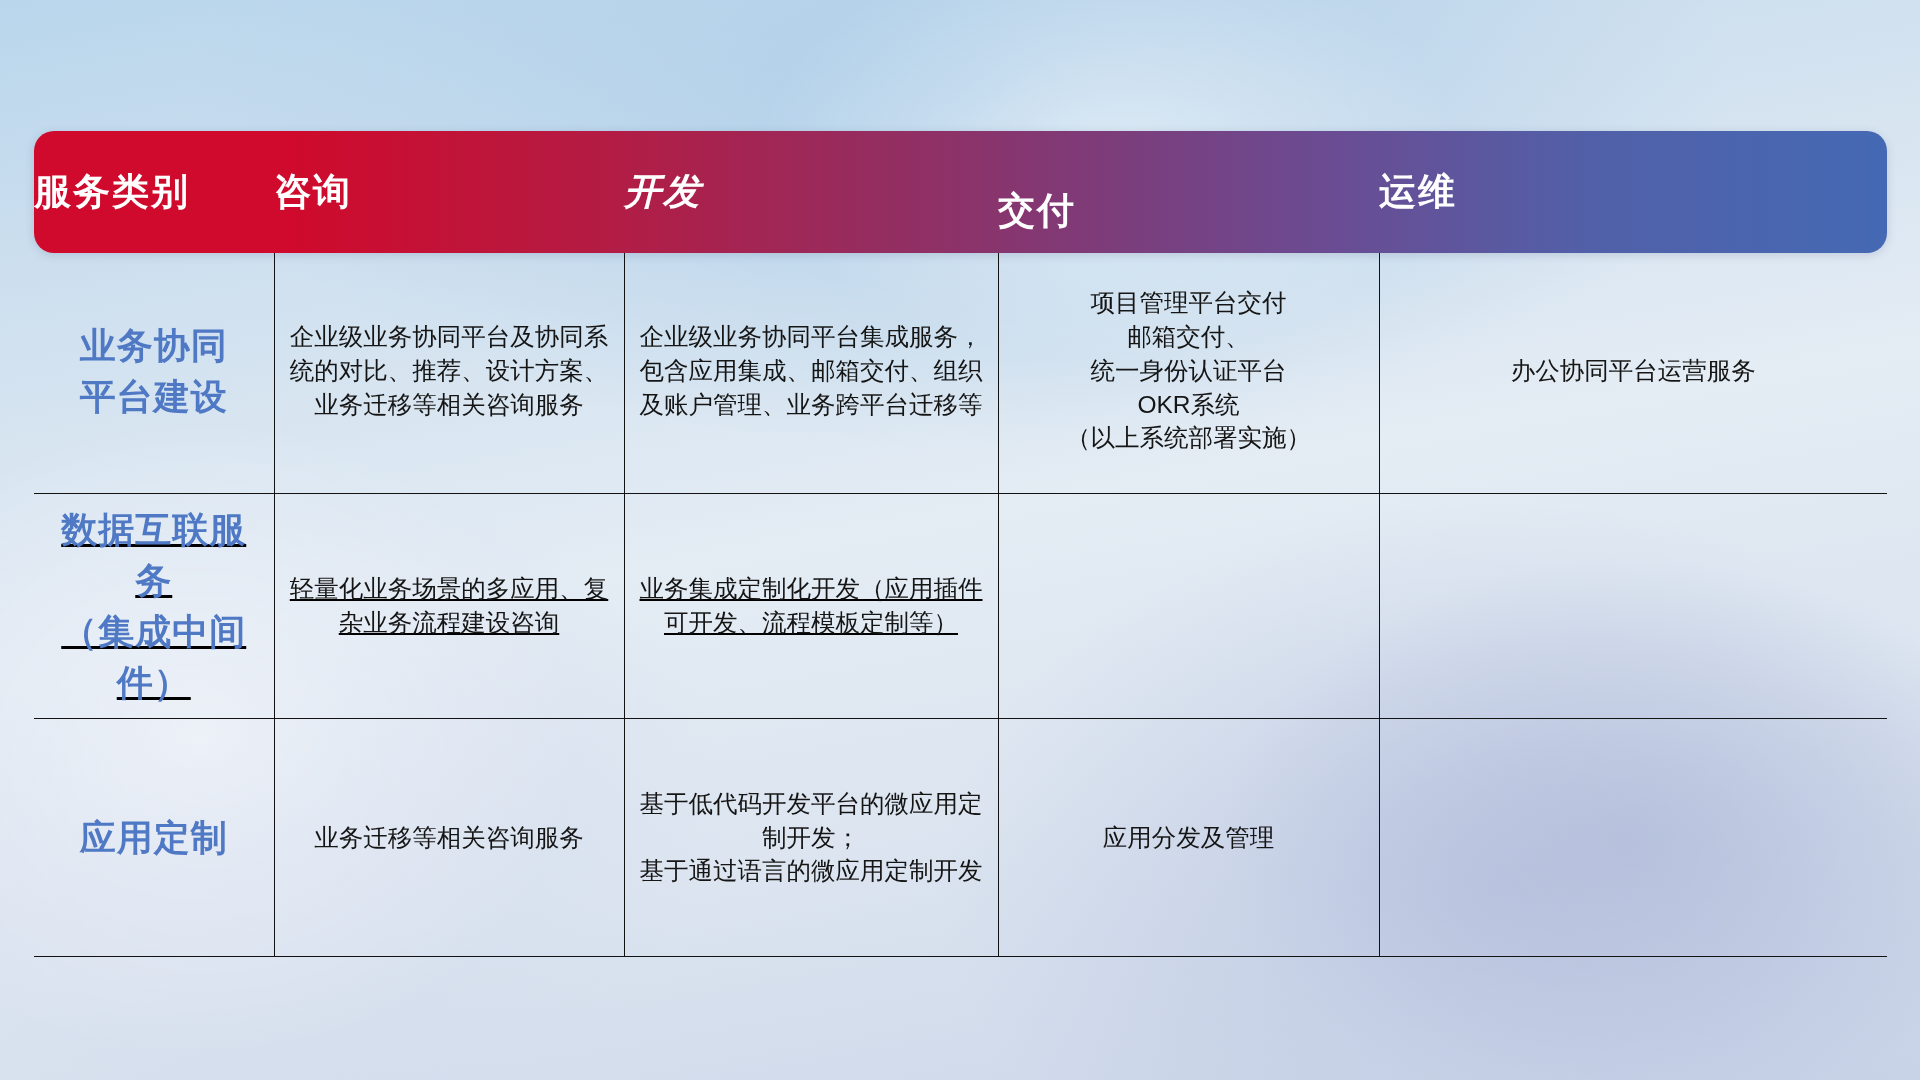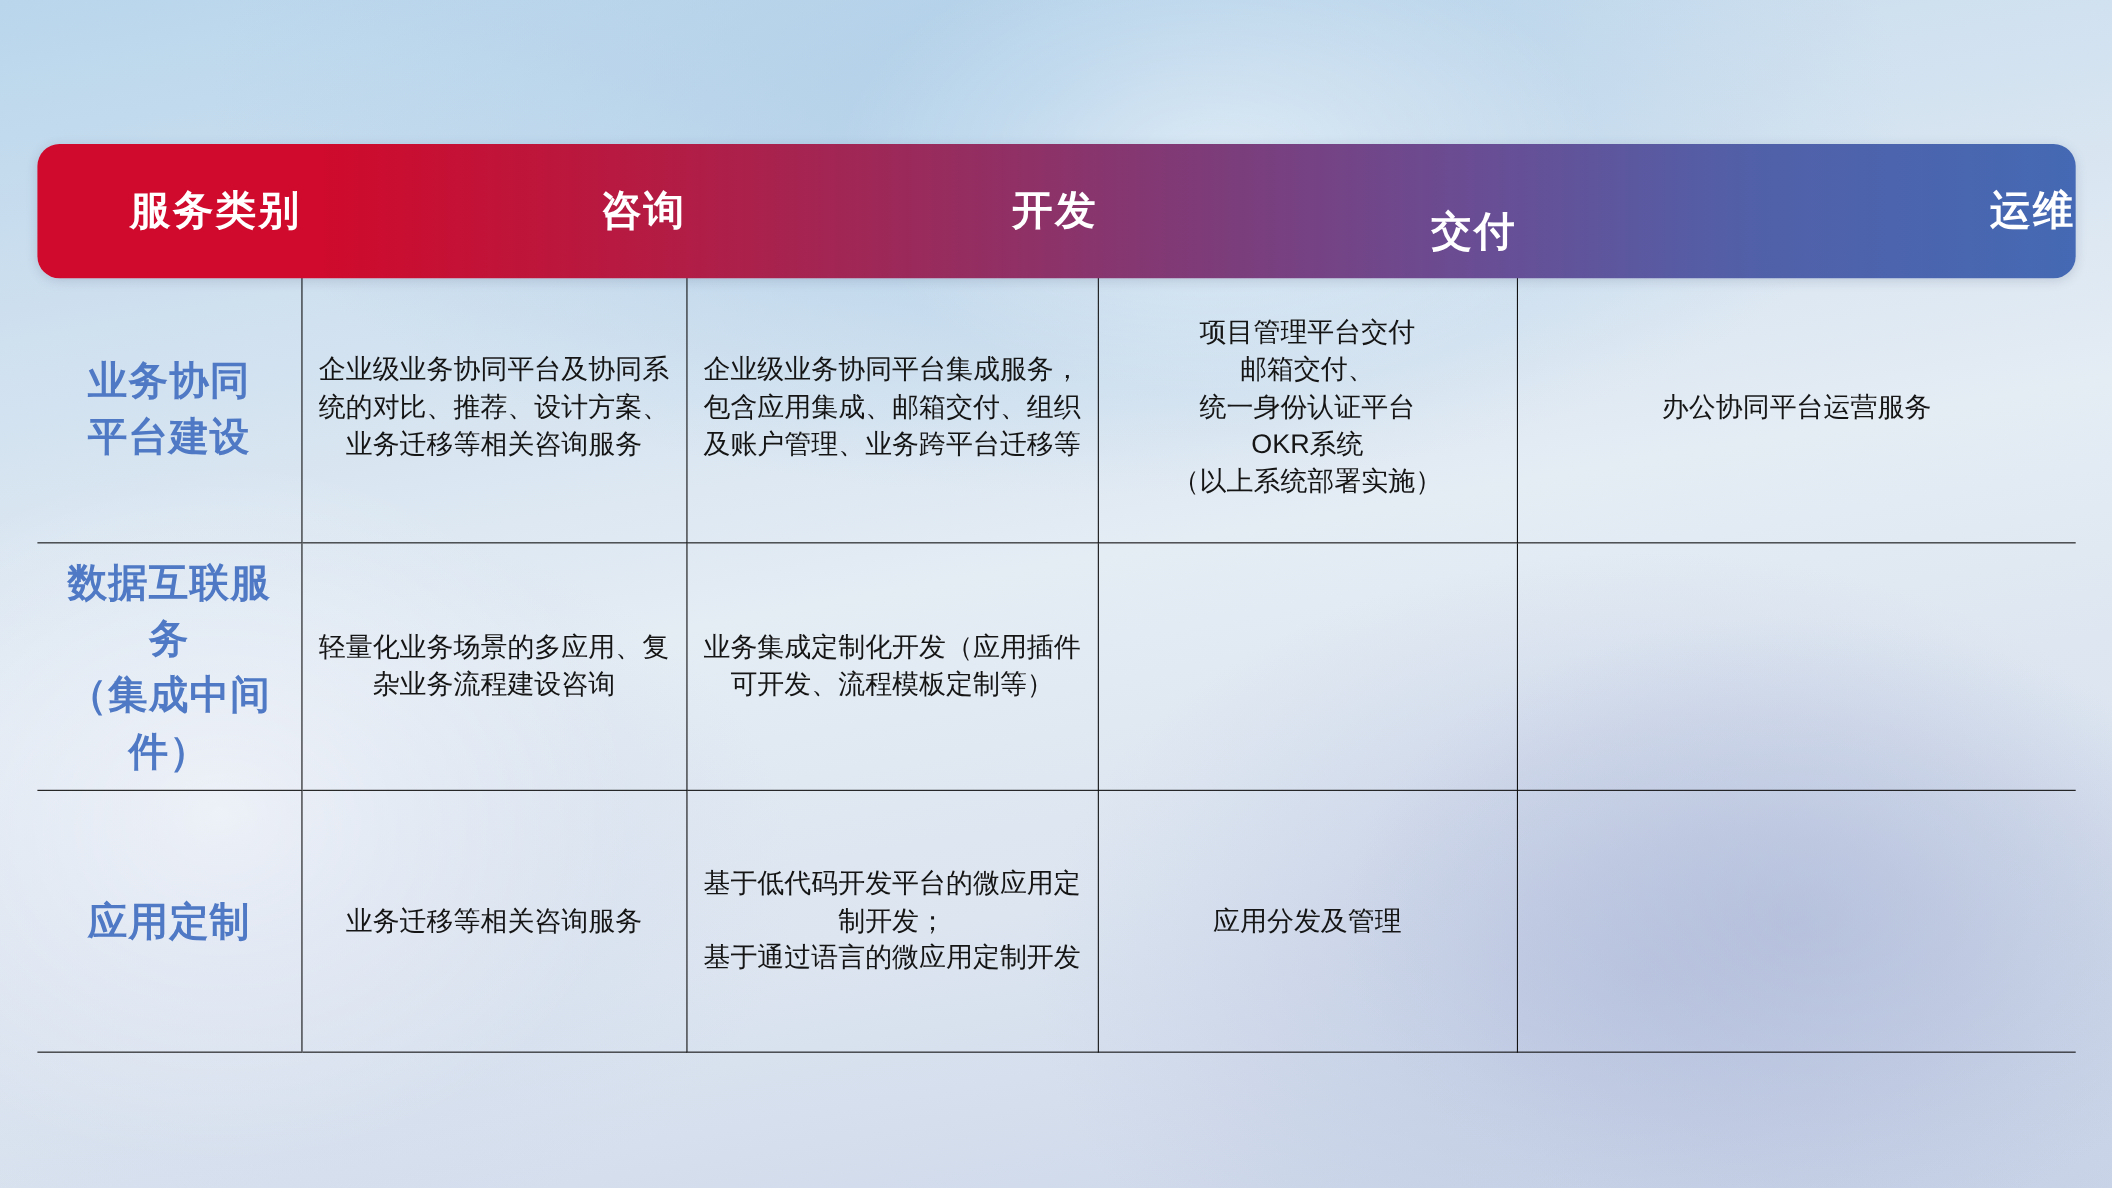--- a/index.html
+++ b/index.html
@@ -75,21 +75,21 @@
         #5160a8 84%,
         #4569b4 100%);
     box-shadow: 0 2px 10px rgba(60,70,110,0.18);
     position: relative;
     z-index: 3;
   }
   .header-cell {
     color: #ffffff;
     font-size: 37px;
     font-weight: bold;
-    text-align: right;
+    text-align: left;
     letter-spacing: 2px;
     line-height: 1.1;
     white-space: nowrap;
   }
 
   .body-table {
     position: relative;
     margin-top: -4px;
     border-collapse: collapse;
     width: 1853px;
@@ -128,26 +128,26 @@
   }
 
   .c0 { width: 240px; }
   .c1 { width: 350px; }
   .c2 { width: 374px; }
   .c3 { width: 381px; }
   .c4 { width: 508px; }
 
   .h0 { width: 240px; }
   .h1 { width: 350px; }
-  .h2 { width: 374px; }
+  .h2 { width: 374px; font-style: italic; }
   .h3 { width: 381px; margin-top: 39px; }
   .h4 { width: 508px; }
 
   .r1 { height: 244px; }
-  .r2 { height: 196px; }
+  .r2 { height: 196px; text-decoration: underline; }
   .r3 { height: 238px; }
 </style>
 </head>
 <body>
 
 <div class="slide">
   <div class="glow-a"></div>
   <div class="glow-b"></div>
   <div class="glow-c"></div>
 

